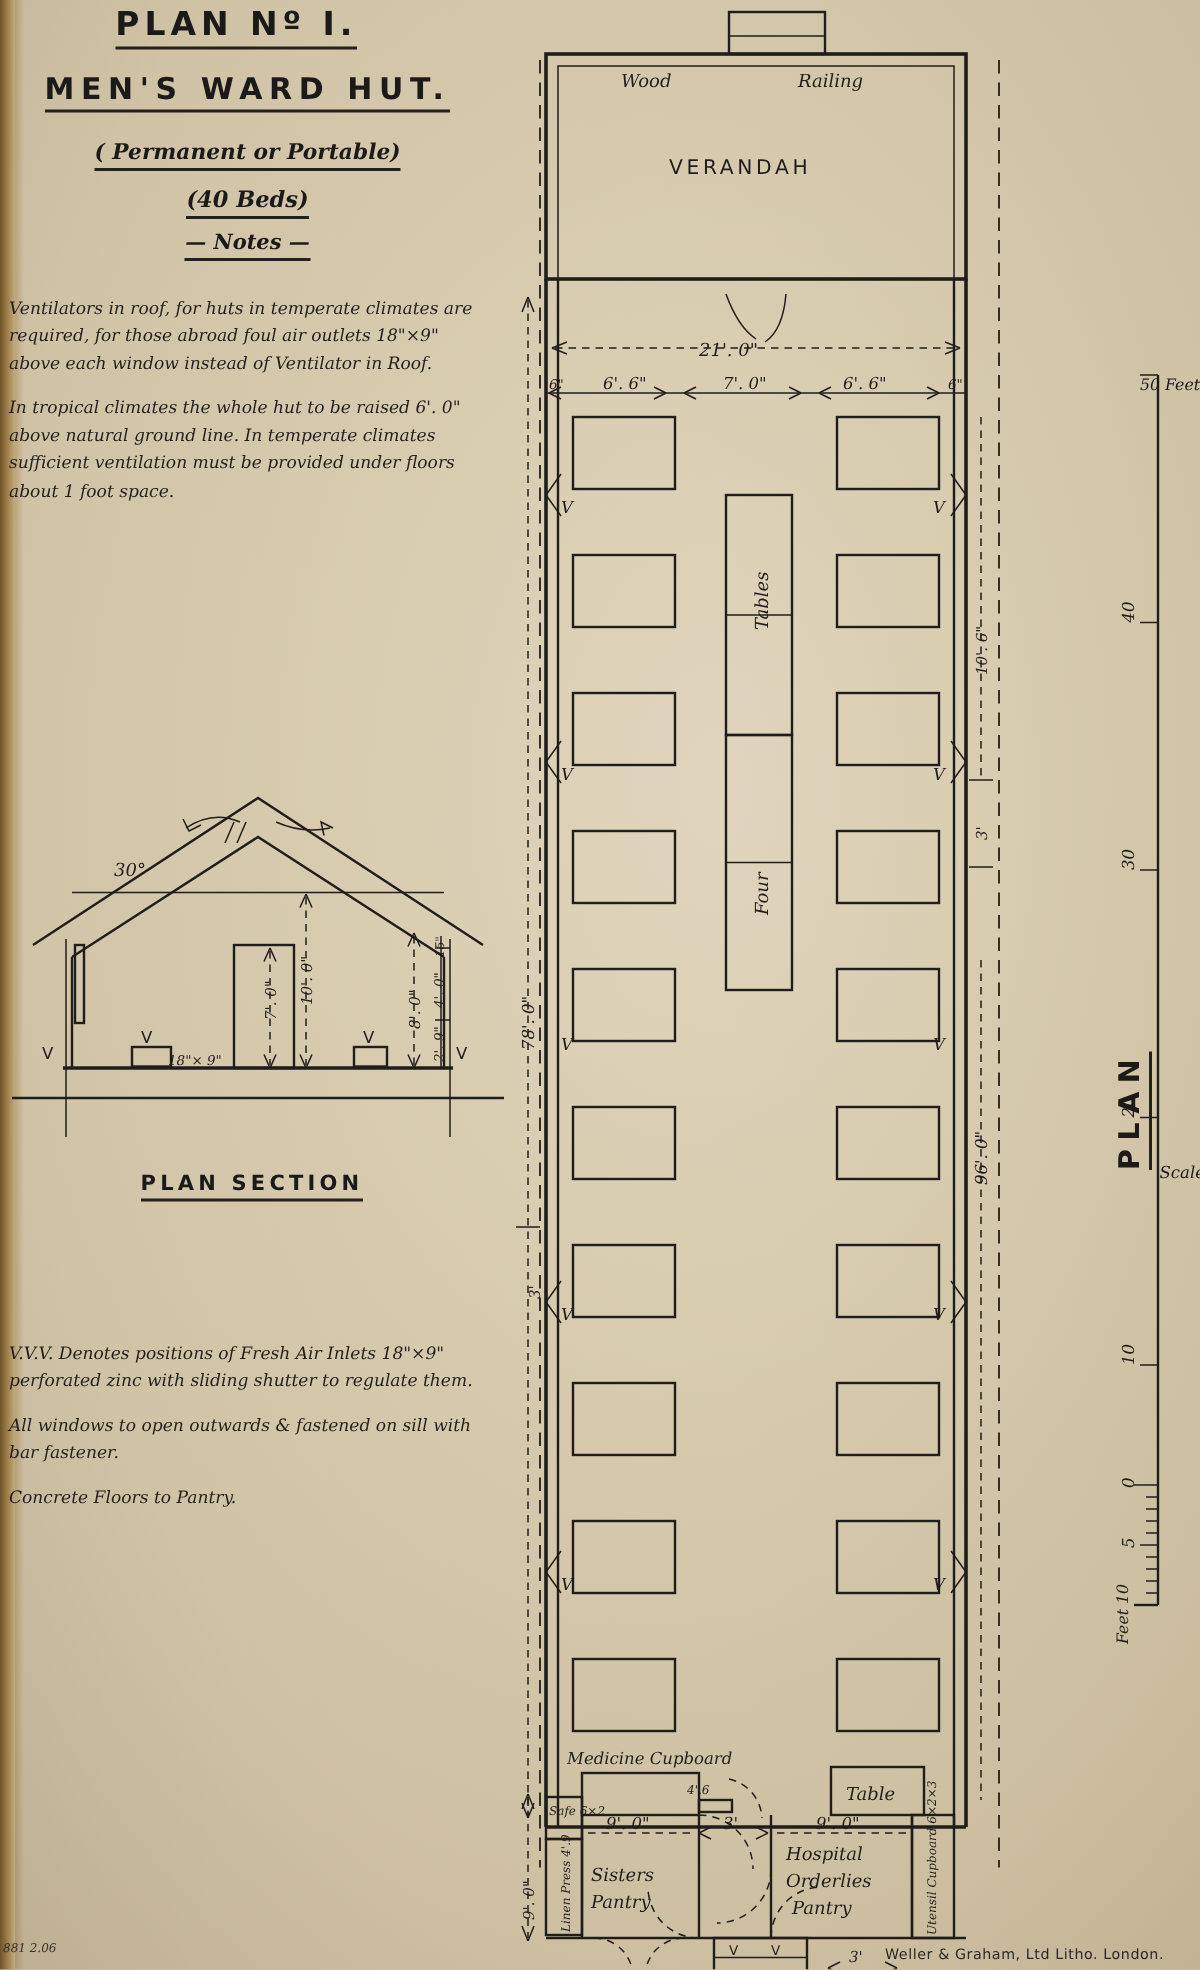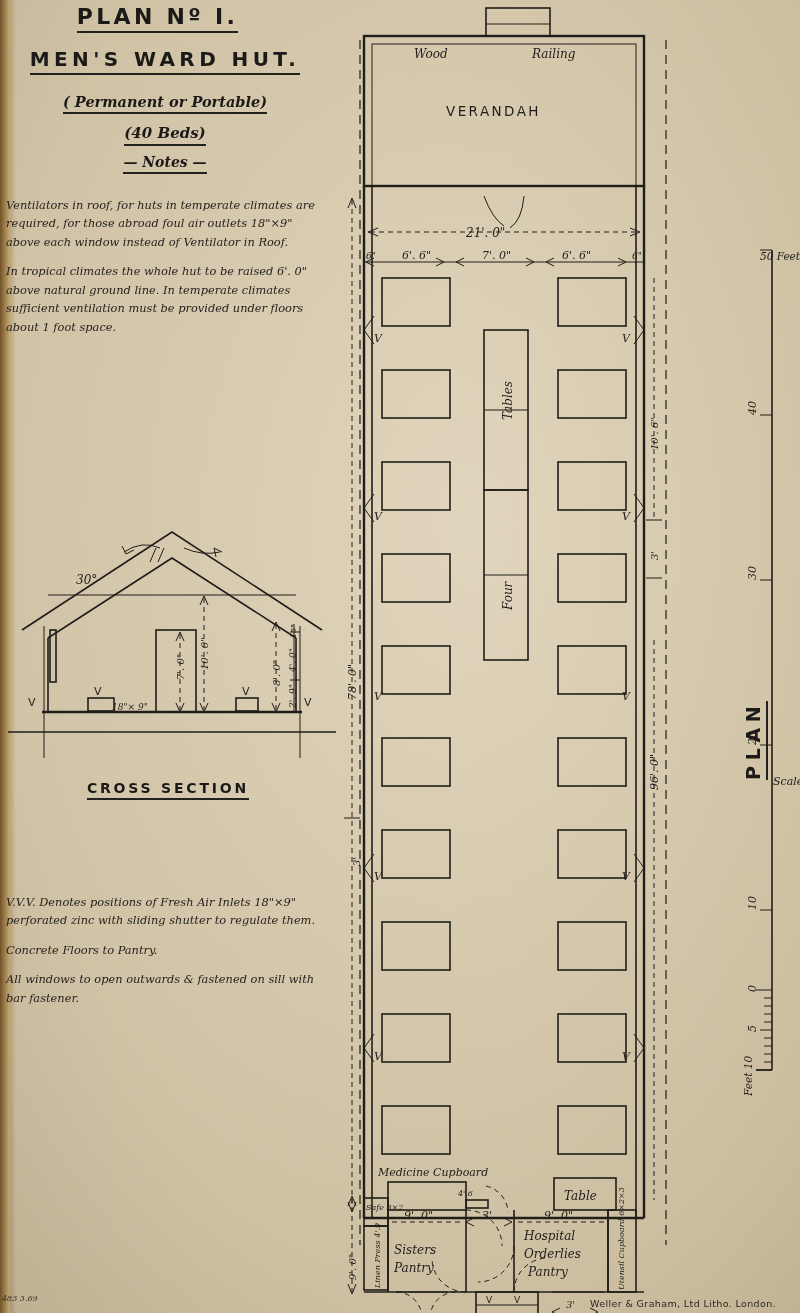--- a/index.html
+++ b/index.html
@@ -88,22 +88,22 @@
   <div><span id="notes-head" class="hand u">— Notes —</span></div>
 </div>
 
 <div id="notes" class="note">
   <p class="bullet">Ventilators in roof, for huts in temperate climates are required, for those abroad foul air outlets 18"×9" above each window instead of Ventilator in Roof.</p>
   <p class="bullet">In tropical climates the whole hut to be raised 6'. 0" above natural ground line. In temperate climates sufficient ventilation must be provided under floors about 1 foot space.</p>
 </div>
 
 <div id="notes2" class="note">
   <p class="bullet">V.V.V. Denotes positions of Fresh Air Inlets 18"×9" perforated zinc with sliding shutter to regulate them.</p>
+  <p class="bullet">All windows to open outwards &amp; fastened on sill with bar fastener.</p>
   <p class="bullet">Concrete Floors to Pantry.</p>
-  <p class="bullet">All windows to open outwards &amp; fastened on sill with bar fastener.</p>
 </div>
 
 <div id="xsec">
 <svg width="336" height="270" viewBox="0 0 336 270">
 
   <path class="ln med" d="M18 110 L168 12 L318 110"></path>
   <path class="ln med" d="M44 118 L168 38 L292 118"></path>
 
   <line class="ln thin" x1="44" y1="75" x2="292" y2="75"></line>
 
@@ -152,21 +152,21 @@
 
   <line class="ln thin" x1="290" y1="104" x2="290" y2="192"></line>
   <text x="292" y="118" font-size="8" transform="rotate(-90 292 118)">15"</text>
   <text x="292" y="152" font-size="9" transform="rotate(-90 292 152)">4'. 0"</text>
   <text x="292" y="188" font-size="9" transform="rotate(-90 292 188)">2'. 9"</text>
   <line class="ln thin" x1="286" y1="112" x2="296" y2="112"></line>
   <line class="ln thin" x1="286" y1="160" x2="296" y2="160"></line>
 </svg>
 </div>
 <div id="xsec-cap">
-  <span class="serif-caps u">CROSS SECTION</span>
+  <span class="serif-caps u">PLAN SECTION</span>
 </div>
 
 <div id="plan">
 <svg width="400" height="1313" viewBox="0 0 400 1313">
 
   <line class="ln dash" x1="24" y1="40" x2="24" y2="1245"></line>
   <line class="ln dash" x1="330" y1="40" x2="330" y2="1245"></line>
 
   <rect class="ln med" x="150" y="8" width="64" height="28" fill="none"></rect>
   <line class="ln thin" x1="150" y1="24" x2="214" y2="24"></line>
@@ -381,13 +381,13 @@
   <span class="rot90">50 Feet</span>
 </div>
 <div id="plan-label">
   <span class="serif-caps u rot90">PLAN</span>
 </div>
 <div id="scale-caption">
   <span class="rot90">Scale 8 ft to an Inch</span>
 </div>
 
 <div id="credit">Weller &amp; Graham, Ltd  Litho. London.</div>
-<div id="plate-no">483 3.69</div>
+<div id="plate-no">881 2.06</div>
 
 </body></html>

